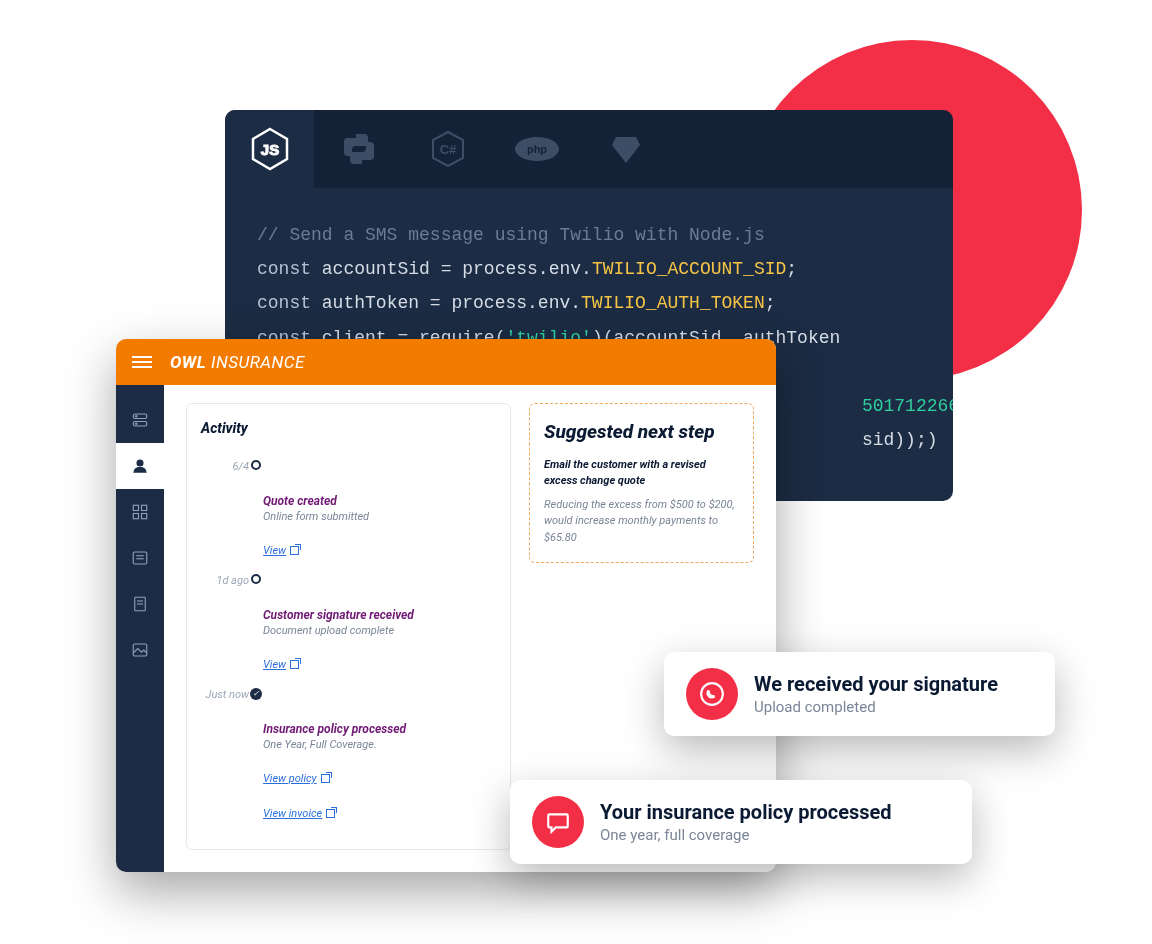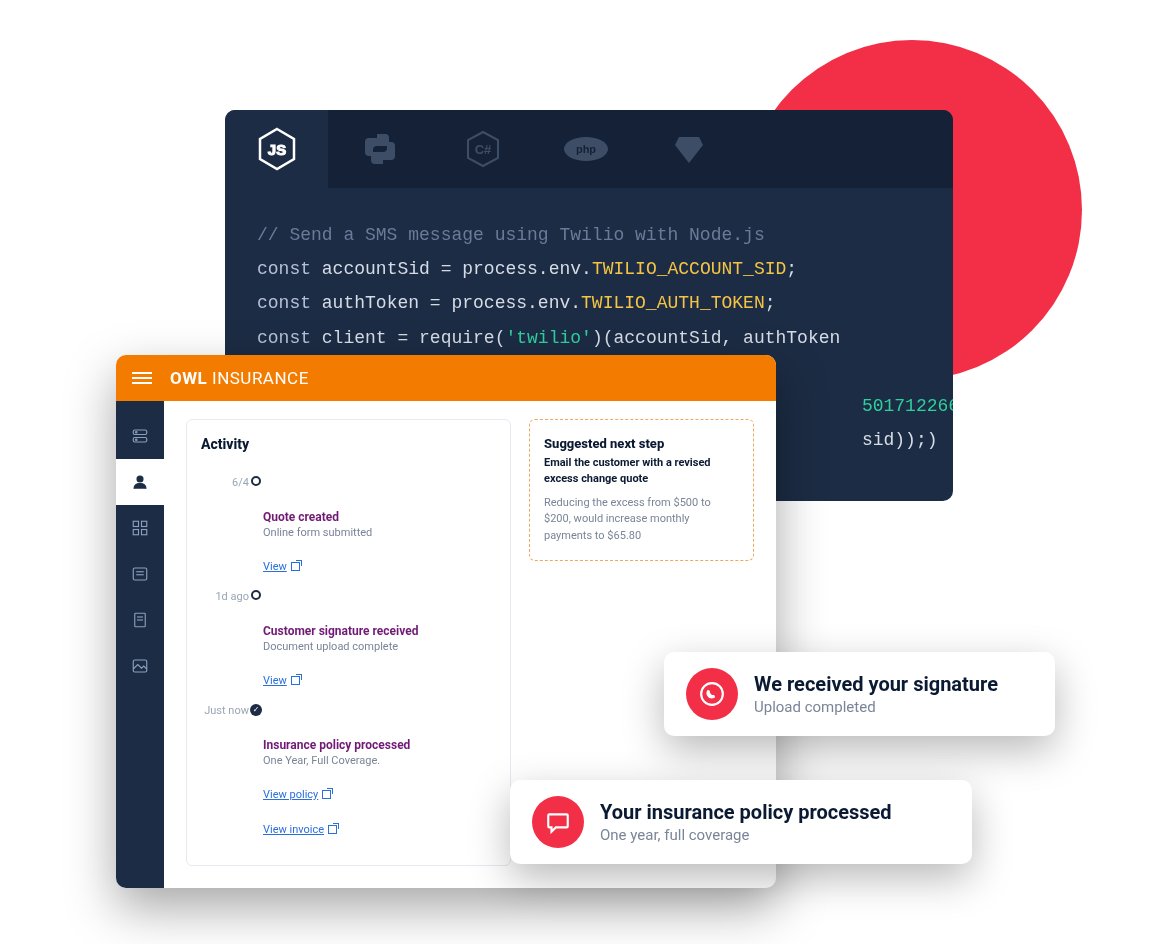--- a/index.html
+++ b/index.html
@@ -34,21 +34,21 @@
   border-radius: 10px;
   z-index: 2;
   overflow: hidden;
 }
 .code-tabs {
   display: flex;
   align-items: center;
   height: 78px;
 }
 .code-tab {
-  width: 103px;
+  width: 89px;
   height: 78px;
   display: flex;
   align-items: center;
   justify-content: center;
 }
 .code-tab.active {
   background: #1c2c44;
 }
 .code-tabs-rest {
   flex: 1;
@@ -69,28 +69,29 @@
   white-space: pre;
 }
 .tok-comment { color: #6b7a99; }
 .tok-prop { color: #f5c445; }
 .tok-string { color: #2fcf9e; }
 .tok-kw { color: #b5c0d6; }
 
 
 .crm-card {
   position: absolute;
-  top: 355px;
+  top: 339px;
   left: 116px;
   width: 660px;
   background: #fff;
   border-radius: 10px;
   box-shadow: 0 20px 50px rgba(0,0,0,0.35);
   z-index: 3;
   overflow: hidden;
+  font-style: italic;
 }
 .crm-header {
   background: #f37c00;
   height: 46px;
   display: flex;
   align-items: center;
   padding: 0 16px;
   gap: 18px;
 }
 .hamburger {
@@ -284,24 +285,24 @@
 }
 
 .suggest-panel {
   width: 225px;
   border: 1px dashed #f0a860;
   border-radius: 6px;
   padding: 16px 14px;
   align-self: flex-start;
 }
 .suggest-title {
-  font-size: 13px;
+  font-size: 19px;
   font-weight: 800;
   color: #0b1a33;
-  margin-bottom: 4px;
+  margin-bottom: 14px;
 }
 .suggest-action {
   font-size: 11px;
   font-weight: 700;
   color: #0b1a33;
   line-height: 1.45;
   margin-bottom: 8px;
 }
 .suggest-detail {
   font-size: 11px;

